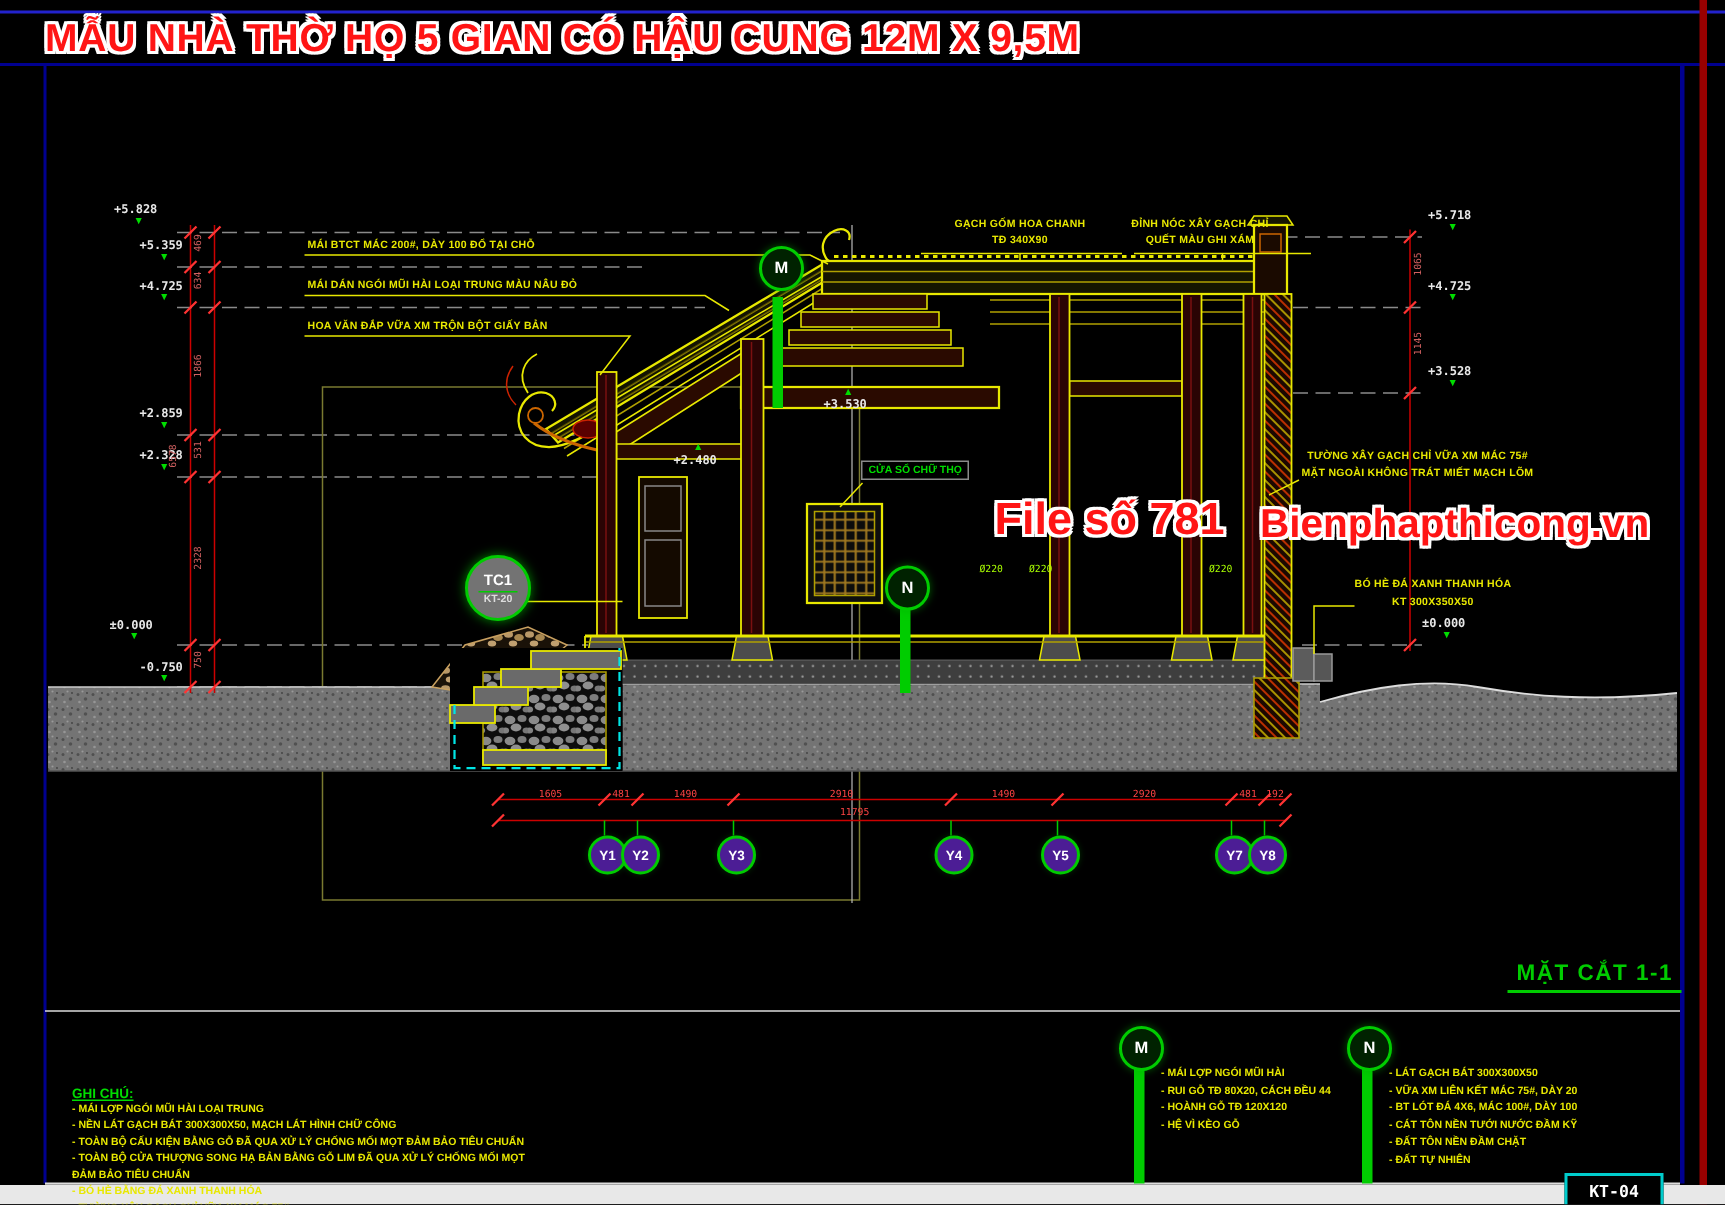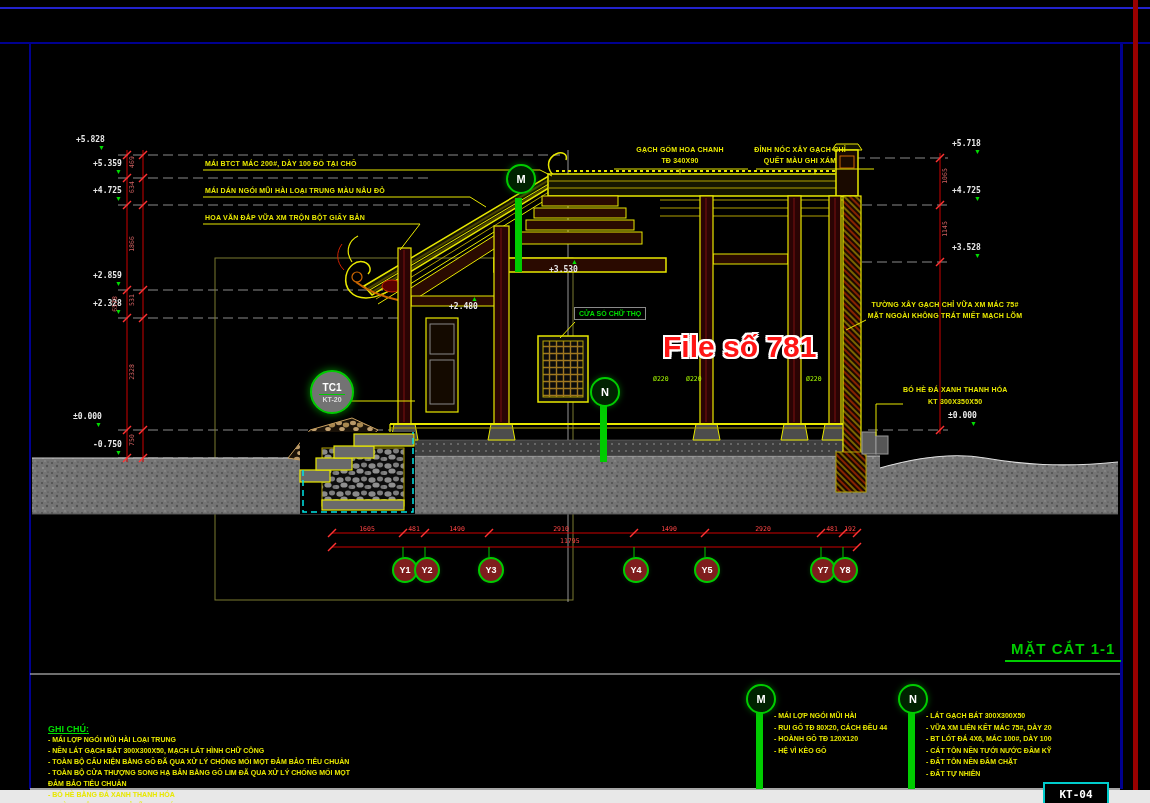--- a/index.html
+++ b/index.html
@@ -10,29 +10,29 @@
   .outlined{color:#ff1515;font-weight:bold;
     text-shadow:-2px -2px 0 #fff,2px -2px 0 #fff,-2px 2px 0 #fff,2px 2px 0 #fff,
                 0 -2px 0 #fff,0 2px 0 #fff,-2px 0 0 #fff,2px 0 0 #fff;}
   .title{font-size:26px;letter-spacing:.5px;}
   .wm-file{font-size:30px;}
   .wm-site{font-size:27px;}
   .wm-zalo{font-size:42px;}
   
   .note{color:#e8e800;font:bold 7px/1.2 "Liberation Sans",sans-serif;letter-spacing:.2px;}
   .note.ctr{transform:translateX(-50%);text-align:center;}
-  .elev{display:flex;flex-direction:column;align-items:flex-end;line-height:1;}
+  .elev{display:flex;flex-direction:column;align-items:center;line-height:1;}
   .elev .v{color:#e8e8e8;font:bold 8px "DejaVu Sans Mono",monospace;}
   .elev .t{color:#00dd00;font-size:7px;margin-left:4px;}
   .elev.up{flex-direction:column-reverse;}
   .vdim{color:#d06060;font:6.5px "DejaVu Sans Mono",monospace;transform:rotate(-90deg);width:30px;text-align:center;}
   .gdim{color:#ff4444;font:6.5px "DejaVu Sans Mono",monospace;transform:translateX(-50%);}
   .gtotal{color:#ff4444;font:6.5px "DejaVu Sans Mono",monospace;}
   .odim{color:#aaff00;font:6.5px "DejaVu Sans Mono",monospace;margin-left:16px;}
-  .ybub{width:22px;height:22px;border:2px solid #00cc00;border-radius:50%;background:#7f1d1d;
+  .ybub{width:22px;height:22px;border:2px solid #00cc00;border-radius:50%;background:#4c1d95;
         color:#fff;font:bold 9px "Liberation Sans",sans-serif;display:flex;align-items:center;justify-content:center;
         box-shadow:0 0 4px #00880055;}
   .cbub{width:26px;height:26px;border:2px solid #00cc00;border-radius:50%;background:#020;
         color:#fff;font:bold 11px "Liberation Sans",sans-serif;display:flex;align-items:center;justify-content:center;
         box-shadow:0 0 6px #00aa0088;}
   .tcbub{width:40px;height:40px;border:2px solid #00cc00;border-radius:50%;background:#737373;
         display:flex;flex-direction:column;align-items:center;justify-content:center;box-shadow:0 0 8px #00cc00aa;}
   .tcbub .a{color:#fff;font:bold 10px "Liberation Sans",sans-serif;border-bottom:1px solid #00cc00;padding:0 4px 1px;}
   .tcbub .b{color:#ddd;font:bold 7px "Liberation Sans",sans-serif;margin-top:1px;}
   .winlab{border:1px solid #8a8a8a;padding:2px 4px;color:#00dd00;font:bold 7px "Liberation Sans",sans-serif;background:#000;}
@@ -287,20 +287,21 @@
       <line x1="349" y1="401" x2="415" y2="401"></line>
       <polyline points="575,322 560,338"></polyline>
     </g>
 
     <rect x="515" y="198" width="7" height="74" fill="#00cc00"></rect>
     <rect x="600" y="406" width="7" height="56" fill="#00cc00"></rect>
     <rect x="756" y="710" width="7" height="79" fill="#00cc00"></rect>
     <rect x="908" y="710" width="7" height="79" fill="#00cc00"></rect>
   </svg>
 
+  <div class="abs outlined title" style="left:30px;top:10px">MẪU NHÀ THỜ HỌ 5 GIAN CÓ HẬU CUNG 12M X 9,5M</div>
 
   <div class="abs elev" style="left:76px;top:135px">
       <span class="v">+5.828</span>
       <span class="t">▼</span>
     </div>
   <div class="abs elev" style="left:93px;top:159px">
       <span class="v">+5.359</span>
       <span class="t">▼</span>
     </div>
   <div class="abs elev" style="left:93px;top:186px">
@@ -433,14 +434,15 @@
     <div class="lg-item">- VỮA XM LIÊN KẾT MÁC 75#, DÀY 20</div>
     <div class="lg-item">- BT LÓT ĐÁ 4X6, MÁC 100#, DÀY 100</div>
     <div class="lg-item">- CÁT TÔN NỀN TƯỚI NƯỚC ĐẦM KỸ</div>
     <div class="lg-item">- ĐẤT TÔN NỀN ĐẦM CHẶT</div>
     <div class="lg-item">- ĐẤT TỰ NHIÊN</div>
   </div>
 
   <div class="abs ktbox" style="left:1043px;top:782px">KT-04</div>
 
   <div class="abs outlined wm-file" style="left:663px;top:330px">File số 781</div>
+  <div class="abs outlined wm-site" style="left:840px;top:334px">Bienphapthicong.vn</div>
 
 </div>
 
 </body></html>

